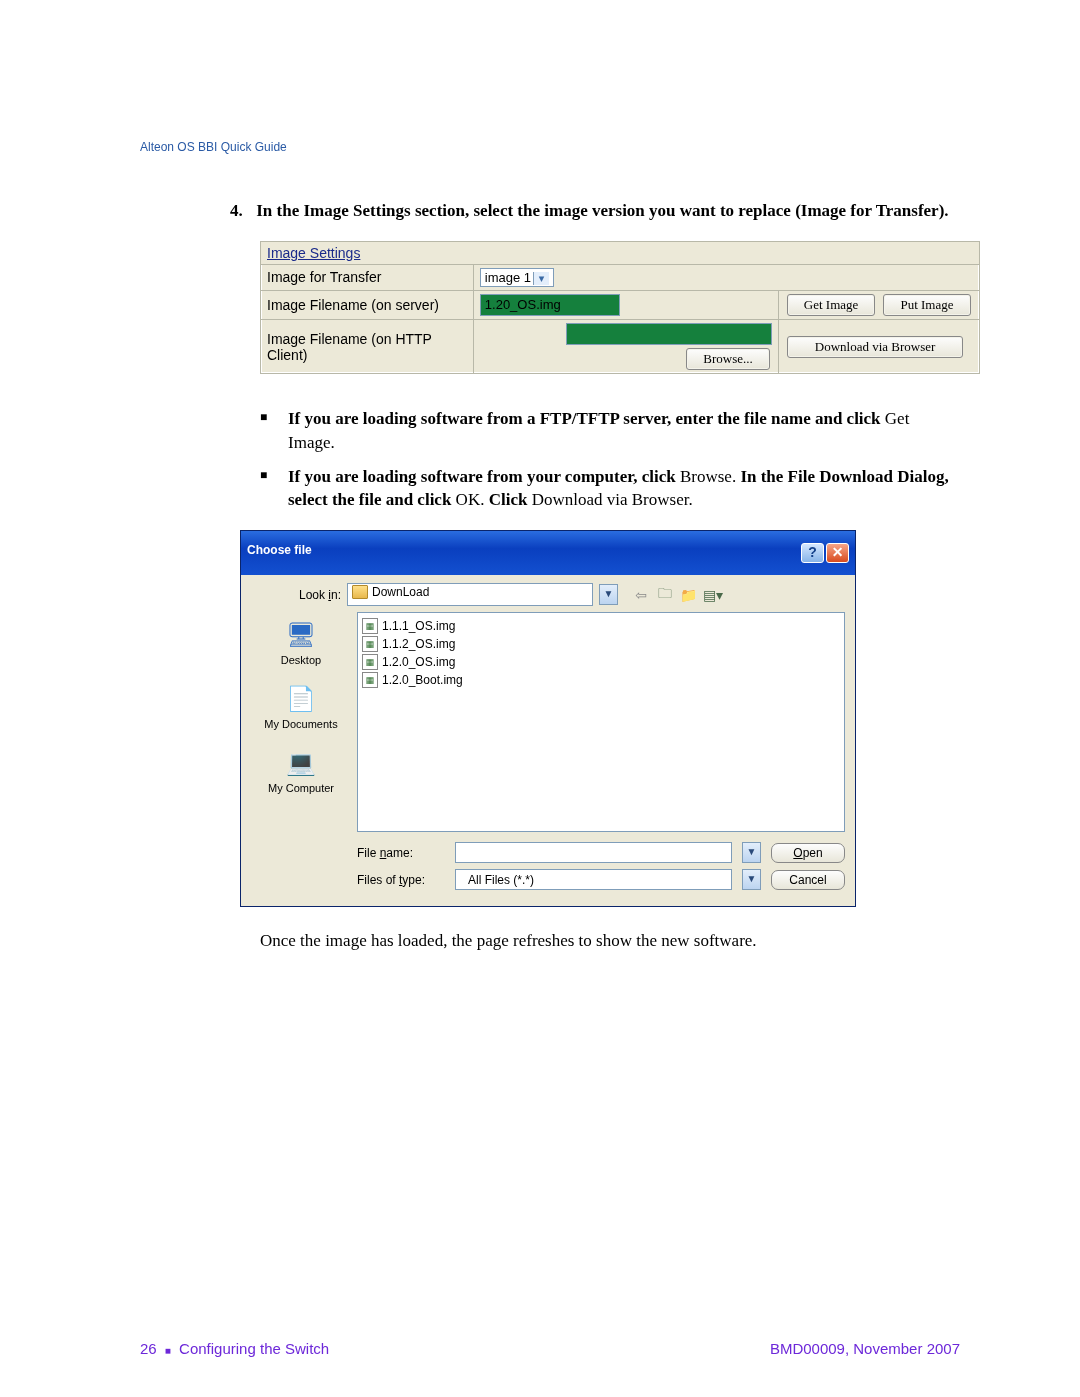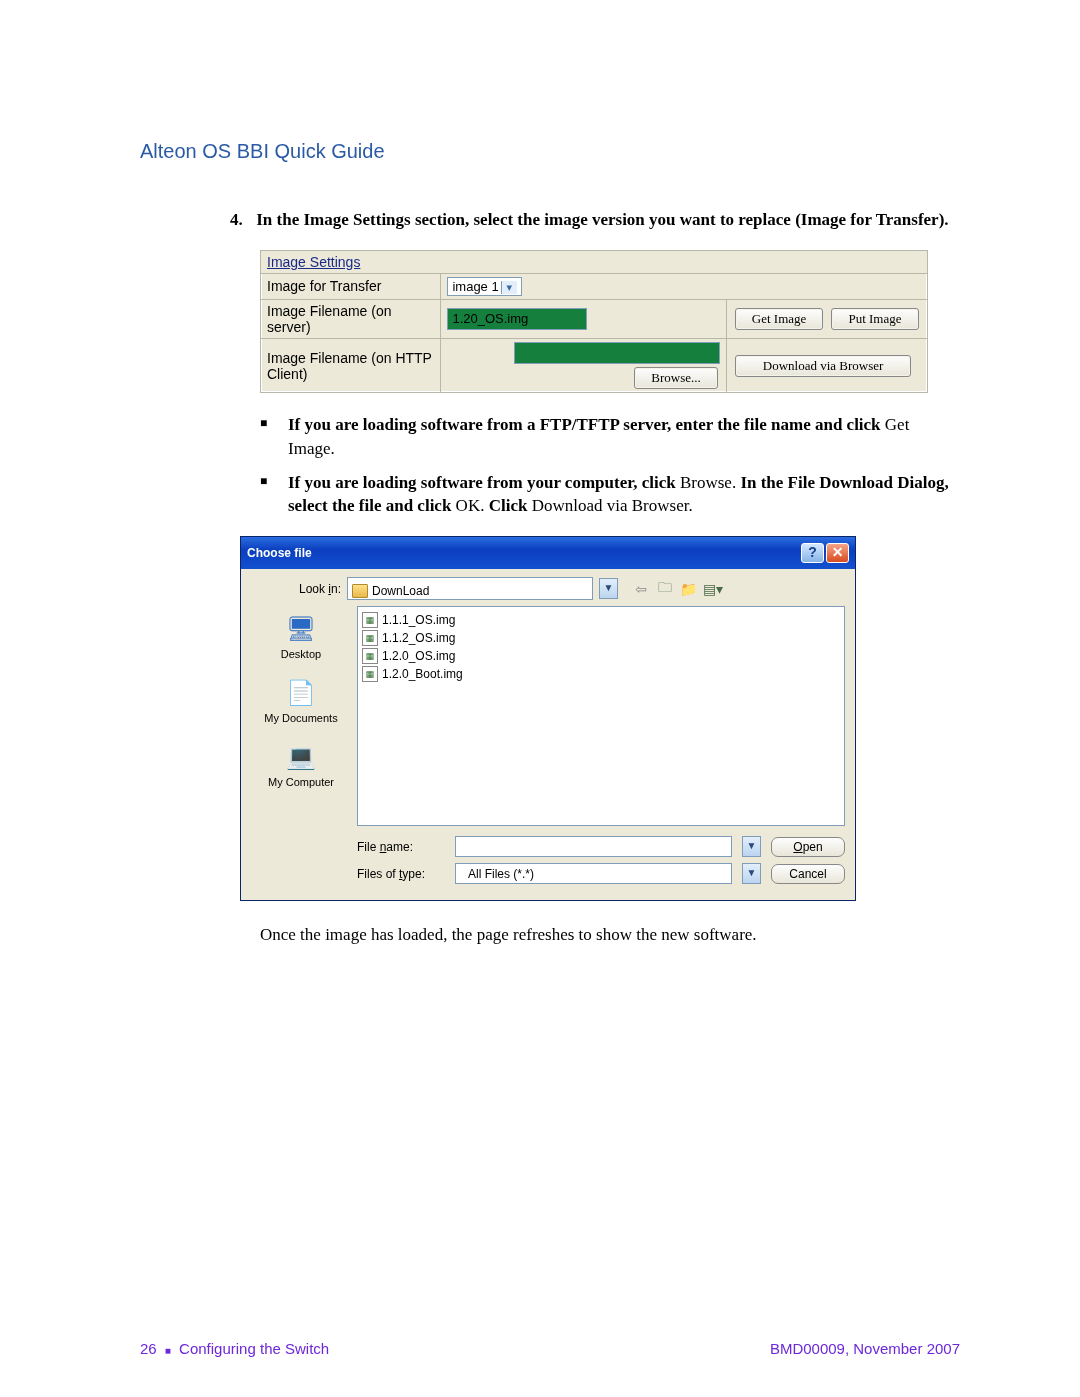--- a/index.html
+++ b/index.html
@@ -13,44 +13,44 @@
   }
   .page {
     padding: 140px 120px 60px 140px;
     box-sizing: border-box;
     min-height: 1397px;
     position: relative;
   }
   .header-title {
     font-family: "Segoe UI", "Myriad Pro", Arial, sans-serif;
     color: #2a5aa5;
-    font-size: 20px;
+    font-size: 12px;
     margin-bottom: 46px;
   }
   .step-text {
     margin-left: 90px;
     margin-bottom: 18px;
     font-weight: bold;
     font-size: 17px;
     line-height: 1.35;
   }
   .step-num {
     display: inline-block;
     width: 22px;
   }
   .img-settings-table {
     margin-left: 120px;
     border: 1px solid #9a9a9a;
     border-collapse: collapse;
     background: #ece9d8;
     font-family: Arial, sans-serif;
     font-size: 14px;
-    width: 668px;
+    width: 720px;
     box-shadow: 0 0 0 1px #fff inset;
-    margin-bottom: 20px;
+    margin-bottom: 33px;
   }
   .img-settings-table td {
     border: 1px solid #b8b8a8;
     padding: 3px 6px;
     vertical-align: middle;
   }
   .img-settings-table .hdr {
     background: #ece9d8;
   }
   .img-settings-table .link {
@@ -133,24 +133,23 @@
     width: 614px;
     border: 1px solid #0a246a;
     background: #ece9d8;
     font-family: Tahoma, Arial, sans-serif;
     font-size: 12px;
     margin-bottom: 24px;
   }
   .filedlg-titlebar {
     background: linear-gradient(#2a6de0, #0a3fbf 40%, #1350d0);
     color: #fff;
-    padding: 6px 6px;
+    padding: 12px 6px;
     font-weight: bold;
     display: flex;
-    align-items: center;
   }
   .filedlg-titlebar .sp { flex: 1; }
   .tb-btn {
     display: inline-block;
     width: 21px;
     height: 18px;
     margin-left: 2px;
     border: 1px solid #fff;
     border-radius: 3px;
     text-align: center;
@@ -169,21 +168,21 @@
     gap: 6px;
     margin-bottom: 6px;
   }
   .lookin-label { width: 90px; text-align: right; }
   .lookin-select {
     border: 1px solid #7f9db9;
     background: #fff;
     padding: 1px 4px;
     width: 236px;
     display: flex;
-    align-items: flex-end;
+    align-items: flex-start;
     gap: 4px;
     height: 19px;
   }
   .folder-icon {
     width: 14px; height: 12px;
     background: linear-gradient(#ffe08a,#e8b84c);
     border: 1px solid #b38a2a;
     border-radius: 1px;
     display: inline-block;
   }

